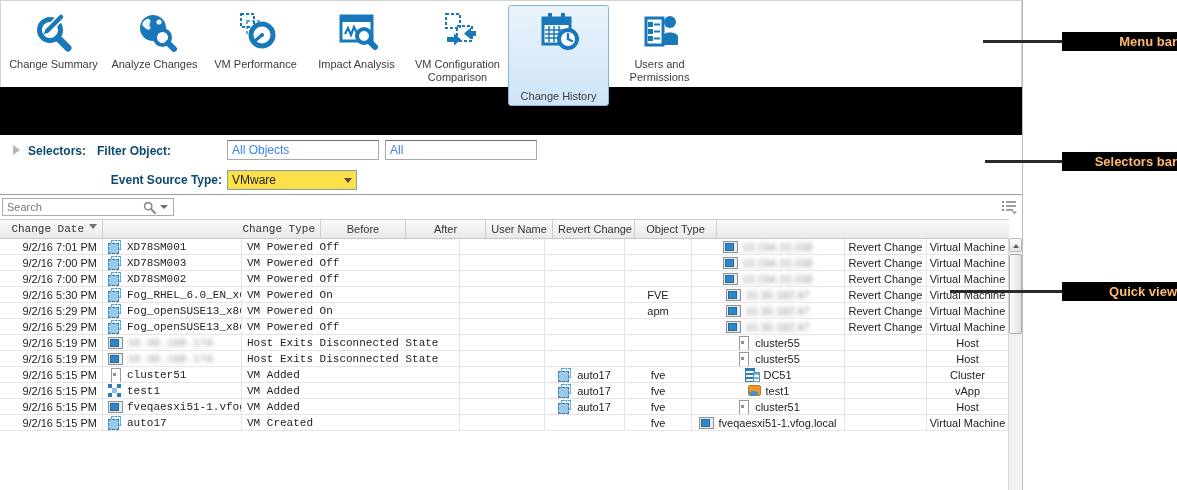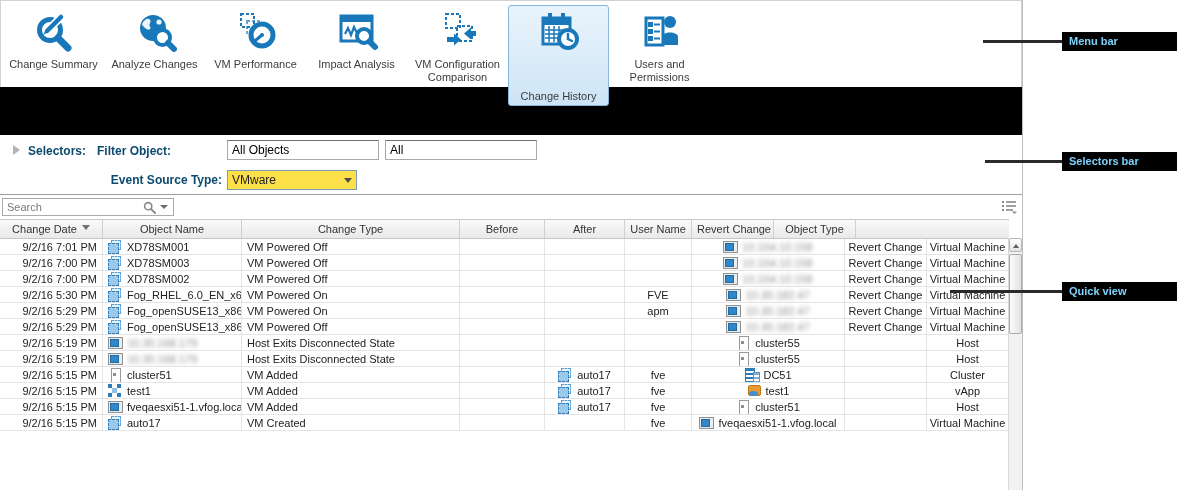--- a/index.html
+++ b/index.html
@@ -30,21 +30,21 @@
     border-bottom:1px solid #9f9f9f; font-size:12px; }
   .expander { position:absolute; left:13px; top:10px; width:0; height:0;
     border-top:5px solid transparent; border-bottom:5px solid transparent;
     border-left:7px solid #b5b5b5; }
   .sel-label { position:absolute; font-weight:bold; color:#0c4a6e; top:9px; }
   .lbl-selectors { left:28px; }
   .lbl-filter { left:97px; }
   .lbl-source { left:97px; top:38px; width:125px; text-align:right; }
   .sel-input { position:absolute; top:5px; height:20px; width:152px;
     border:1px solid #a9a9a9; border-top-color:#6f6f6f; font:12px "Liberation Sans",sans-serif;
-    padding:0 4px; color:#000000; background:#fff; }
+    padding:0 4px; color:#3b82f6; background:#fff; }
   .inp-1 { left:227px; }
   .inp-2 { left:385px; }
   .dropdown { position:absolute; left:227px; top:35px; width:130px; height:20px;
     border:1px solid #7f9db9; background:#fde047; display:flex; align-items:center;
     padding:0 4px; color:#222; cursor:default; }
   .dropdown .dd-caret { margin-left:auto; width:0; height:0;
     border-left:4px solid transparent; border-right:4px solid transparent;
     border-top:5px solid #4c4c4c; }
 
   
@@ -64,21 +64,21 @@
 
   .grid { position:absolute; left:0; top:24px; width:1009px; border-top:1px solid #c9c9c9; }
   .grid-header { display:flex; height:19px; background:linear-gradient(#fafafa,#e9e9e9);
     border-bottom:1px solid #c6c6c6; }
   .hcell { font-size:11px; color:#333; line-height:18px; padding:0 5px;
     border-right:1px solid #cfcfcf; overflow:hidden; white-space:nowrap; }
   .grid-row { display:flex; height:16px; border-bottom:1px solid #e4e4e4; background:#fff; }
   .cell { font-size:11px; color:#222; line-height:20px; padding:0 5px;
     border-right:1px solid #e4e4e4; overflow:hidden; white-space:nowrap;
     display:flex; align-items:center; }
-  .al { justify-content:flex-start; text-align:center; }
+  .al { justify-content:flex-start; text-align:right;font-family:Liberation Mono, monospace; }
   .ac { justify-content:center; text-align:center; }
   .ar { justify-content:flex-end; text-align:right; }
   .c0{width:103px}.c1{width:139px}.c2{width:218px}.c3{width:85px}.c4{width:80px}
   .c5{width:67px}.c6{width:153px}.c7{width:82px}.c8{width:82px}
   .sort-caret { display:inline-block; width:0; height:0; margin-left:5px; vertical-align:3px;
     border-left:4px solid transparent; border-right:4px solid transparent;
     border-top:5px solid #707070; }
   .blurred { color:#8f8f8f; filter:blur(2px); }
 
   
@@ -125,21 +125,21 @@
     border-bottom:4px solid #5e5e5e; }
   .vs-thumb { position:absolute; left:0; top:16px; width:13px; height:80px;
     background:linear-gradient(90deg,#fbfbfb,#e2e2e2); border:1px solid #ababab; border-radius:2px; }
 
   
   .ann-line { position:absolute; height:3px; background:#2a2a2a; }
   .line-menu { left:983px; top:40px; width:80px; }
   .line-selectors { left:985px; top:160px; width:78px; }
   .line-quick { left:950px; top:290px; width:113px; }
   .ann-label { position:absolute; left:1062px; width:115px; height:19px; background:#000;
-    color:#7dd3fc; font-size:11px; font-weight:bold; line-height:19px; padding-left:7px; }
+    color:#fdba74; font-size:13px; font-weight:bold; line-height:19px; padding-left:7px;text-align:right; }
   .ann-menu { top:32px; }
   .ann-selectors { top:152px; }
   .ann-quick { top:282px; }
 </style>
 </head>
 <body>
 
 <div class="page">
   <div class="content">
 
@@ -274,21 +274,20 @@
             <rect x="1" y="5" width="2" height="2" fill="#8a8a8a"></rect>
             <rect x="1" y="9" width="2" height="2" fill="#8a8a8a"></rect>
             <path d="M11 11.5 h5 l-2.5 2.5 z" fill="#8a8a8a"></path>
           </svg>
         </span>
       </div>
 
       <div class="grid">
         <div class="grid-header" id="grid-header">
             <div class="hcell c0 al">Change Date<span class="sort-caret"></span></div>
-            <div class="hcell c1 al">Object Name</div>
             <div class="hcell c2 al">Change Type</div>
             <div class="hcell c3 ac">Before</div>
             <div class="hcell c4 ac">After</div>
             <div class="hcell c5 ac">User Name</div>
             <div class="hcell c7 ac">Revert Change</div>
             <div class="hcell c8 ac">Object Type</div>
           </div>
         <div id="grid-body">
             <div class="grid-row">
               <div class="cell c0 ar">9/2/16 7:01 PM</div>

